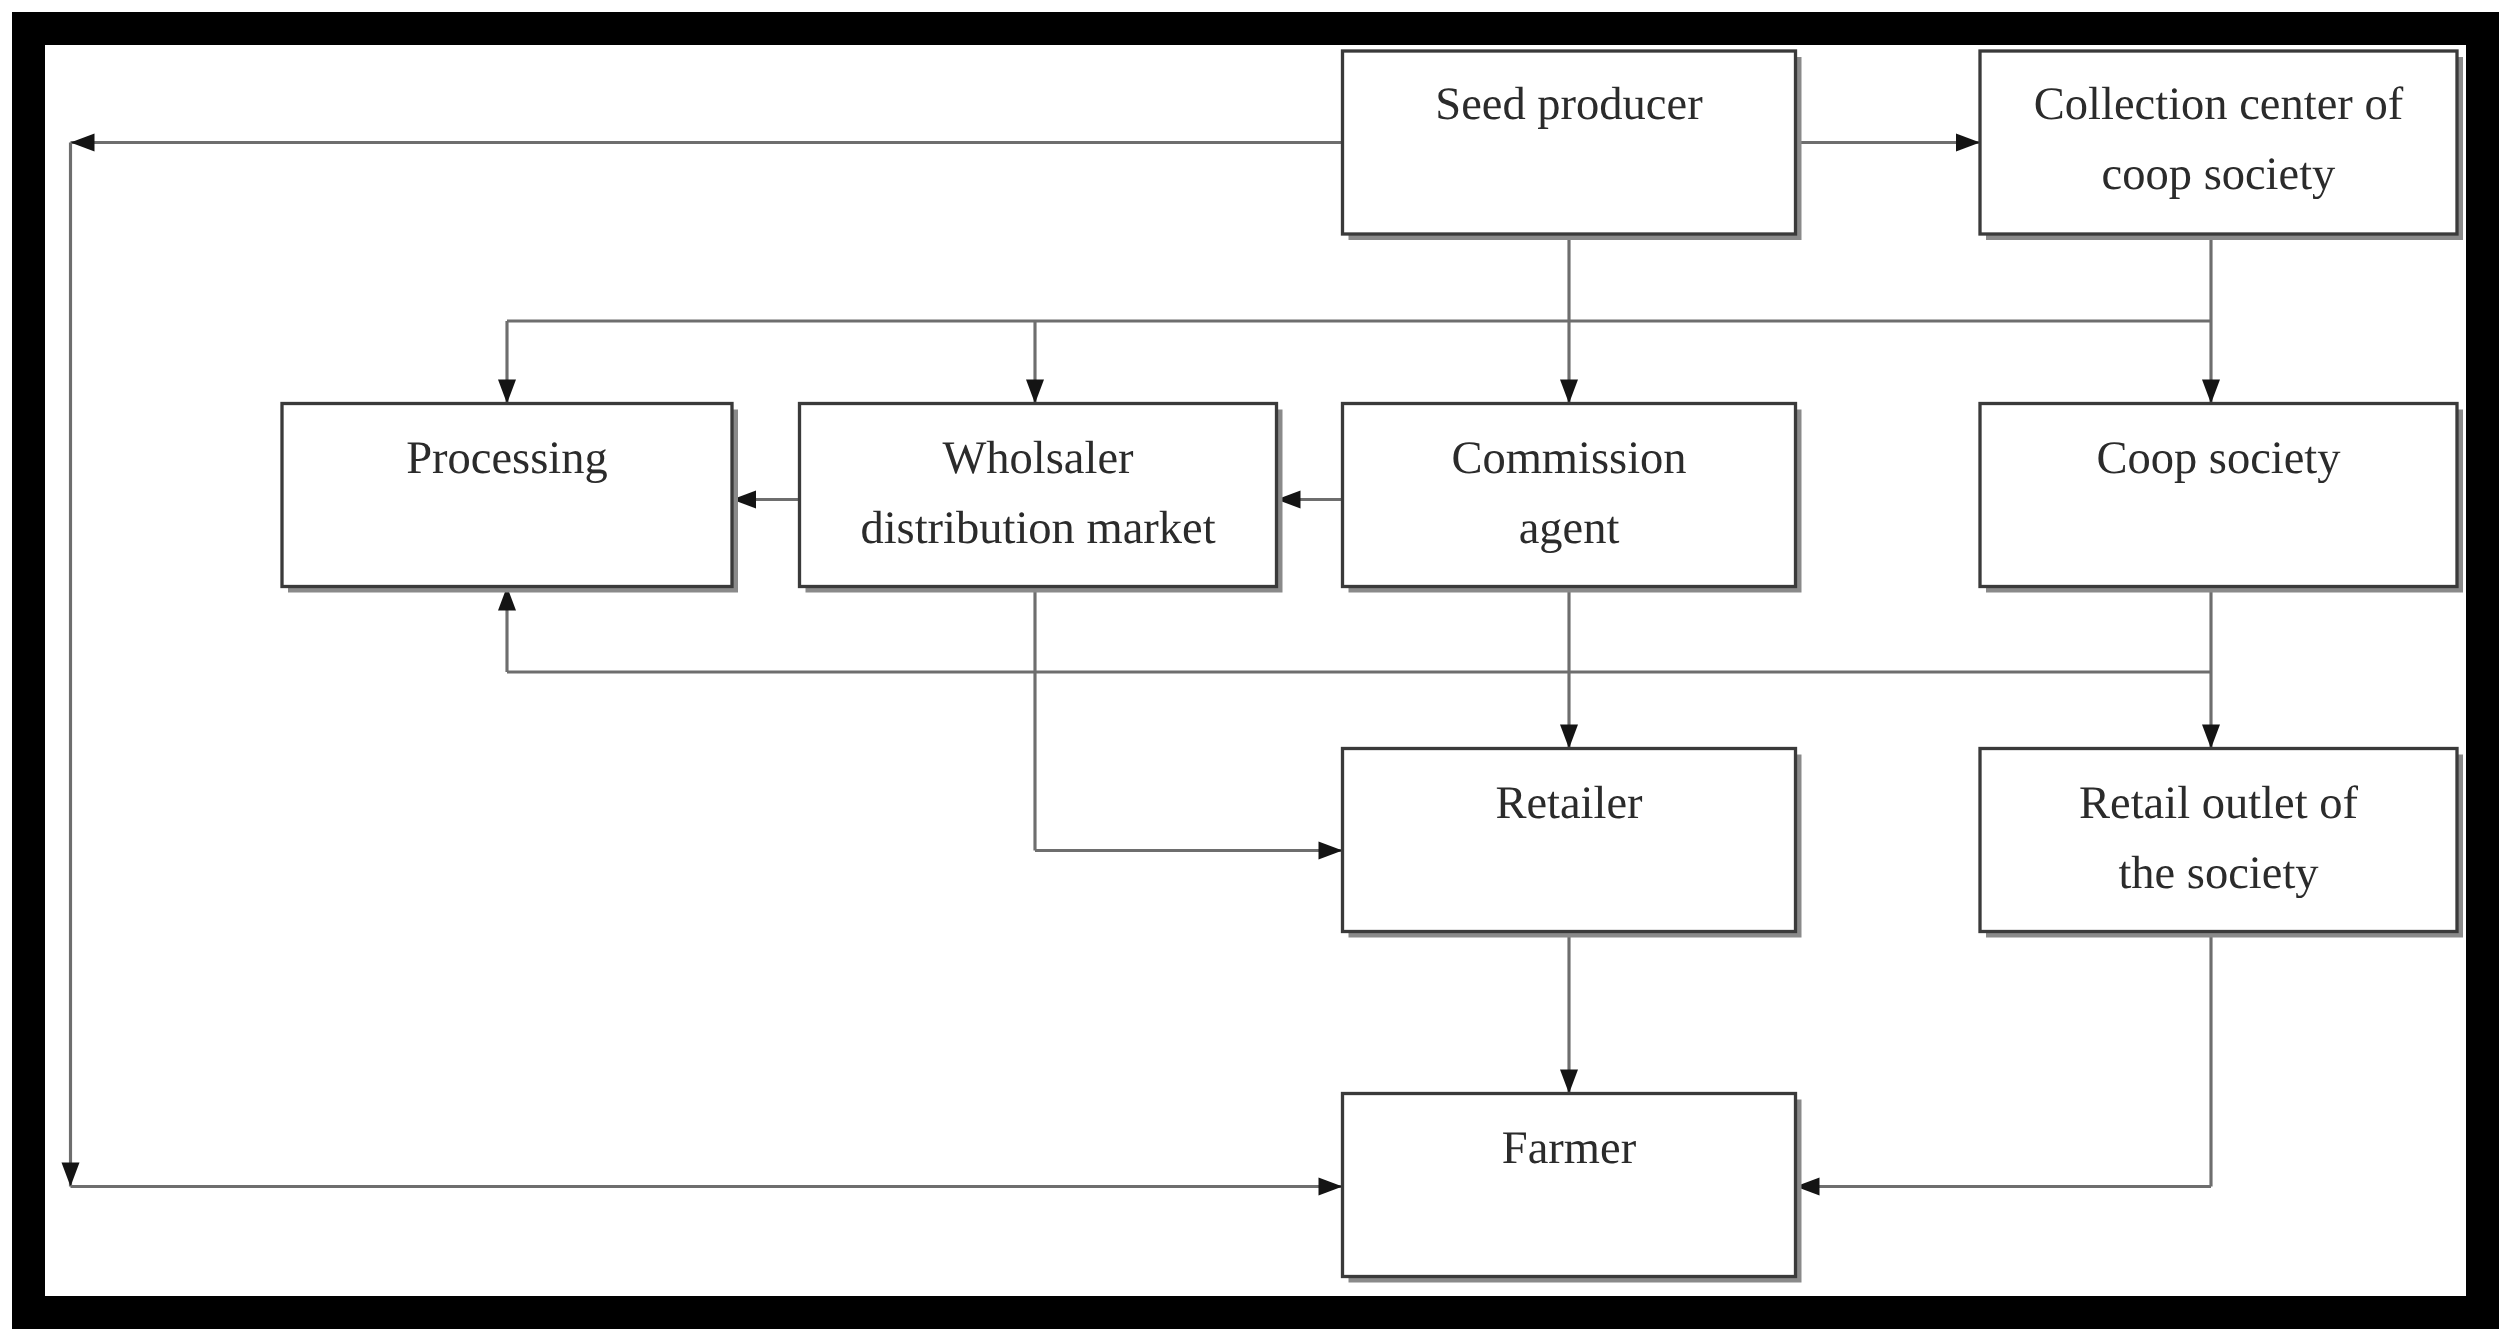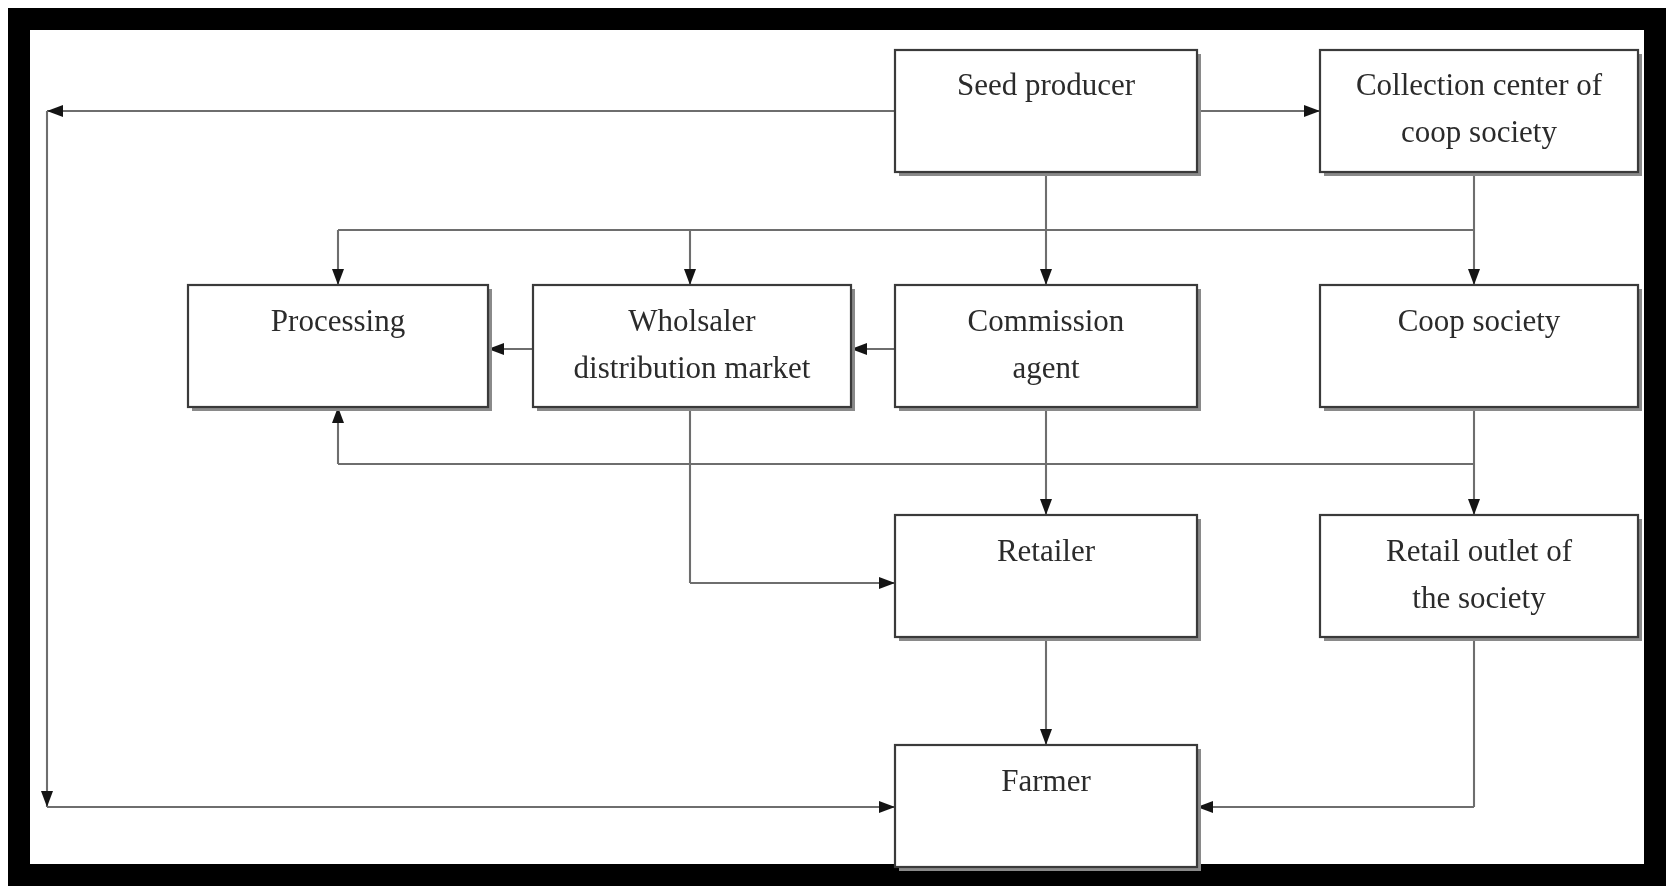--- a/index.html
+++ b/index.html
@@ -23,21 +23,21 @@
     top: 8px;
     width: 1658px;
     height: 878px;
     box-sizing: border-box;
     border: 22px solid #000000;
     background: #ffffff;
   }
   #canvas-wrap {
     position: absolute;
     left: 0;
-    top: 17px;
+    top: 1px;
     width: 1674px;
     height: 652px;
   }
   svg#flow {
     position: absolute;
     left: 0;
     top: 0;
     width: 1674px;
     height: 894px;
   }

